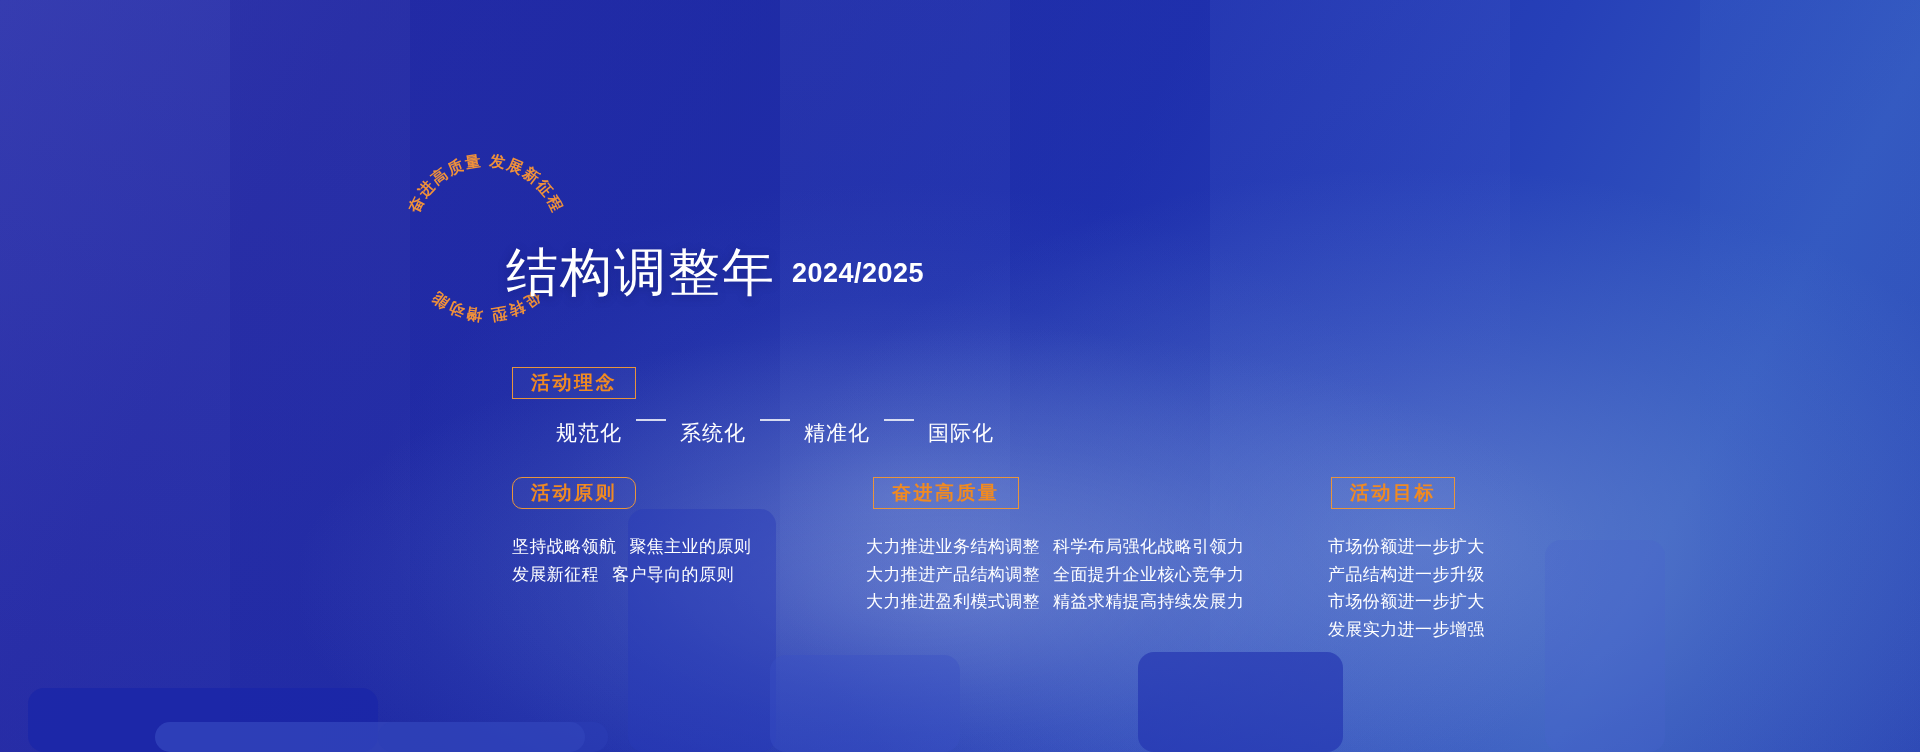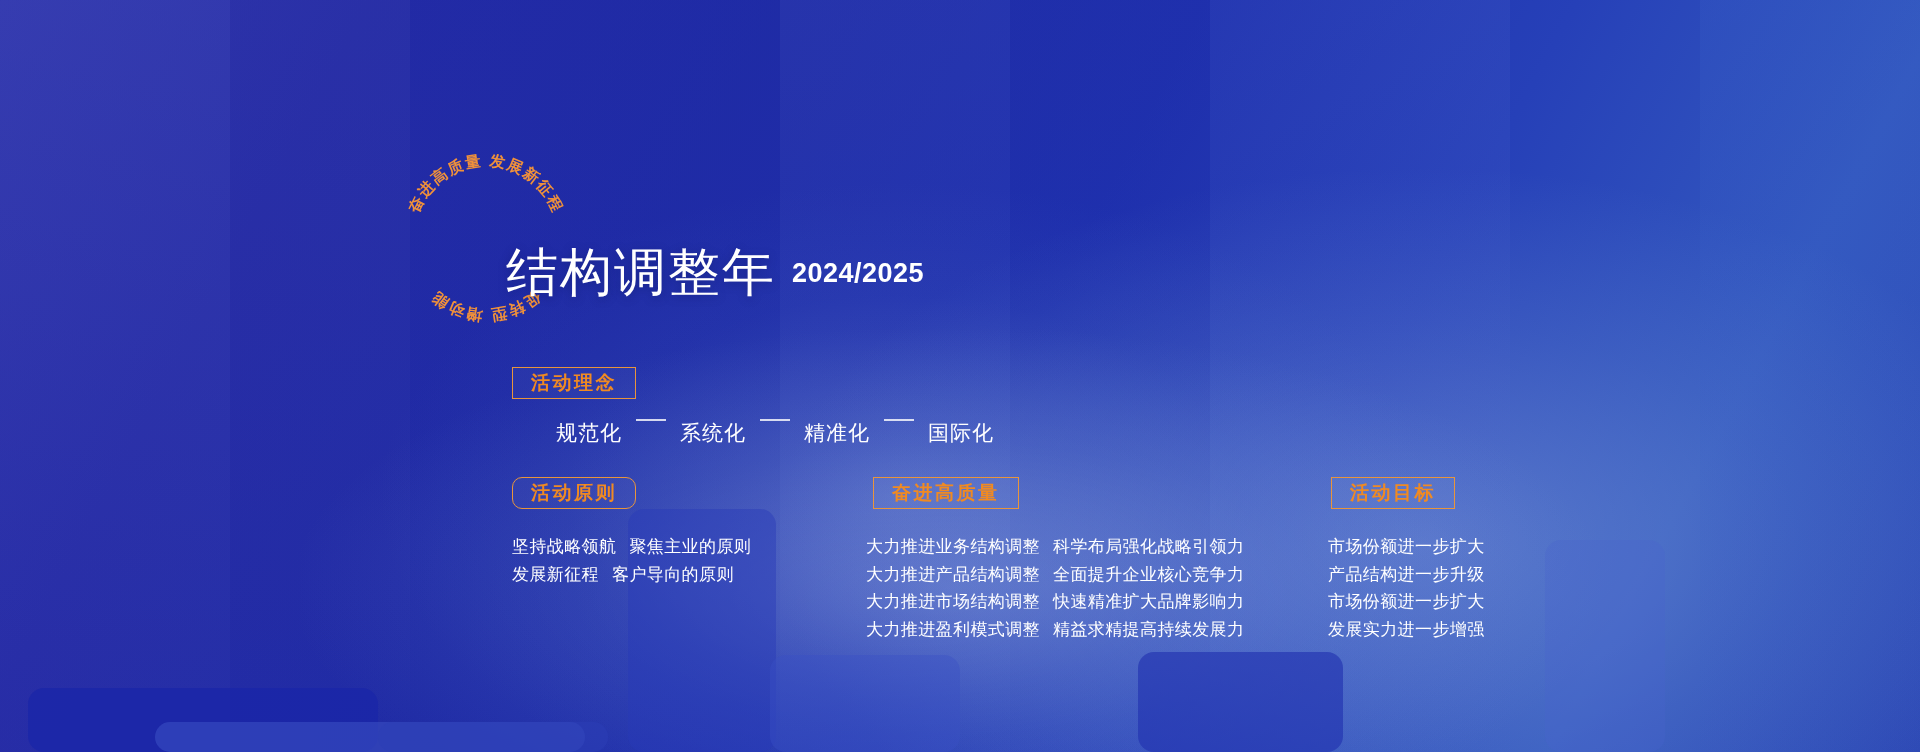--- a/index.html
+++ b/index.html
@@ -184,24 +184,20 @@
   <div class="col" style="left:866px; top:533px;">
     <div class="line">
       <span class="a">大力推进业务结构调整</span>
       <span class="b">科学布局强化战略引领力</span>
     </div>
     <div class="line">
       <span class="a">大力推进产品结构调整</span>
       <span class="b">全面提升企业核心竞争力</span>
     </div>
     <div class="line">
-      <span class="a">大力推进市场结构调整</span>
-      <span class="b">快速精准扩大品牌影响力</span>
-    </div>
-    <div class="line">
       <span class="a">大力推进盈利模式调整</span>
       <span class="b">精益求精提高持续发展力</span>
     </div>
   </div>
 
   <div class="badge" style="left:1331px; top:477px;text-align:center;">活动目标</div>
   <div class="col" style="left:1328px; top:533px;">
     <div class="line">
       <span class="a">市场份额进一步扩大</span>
     </div>

